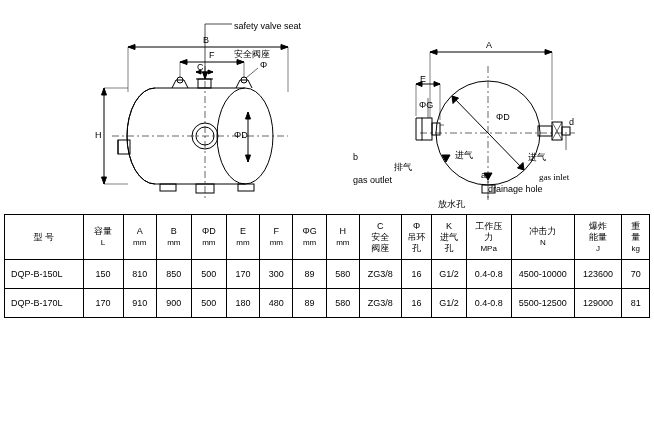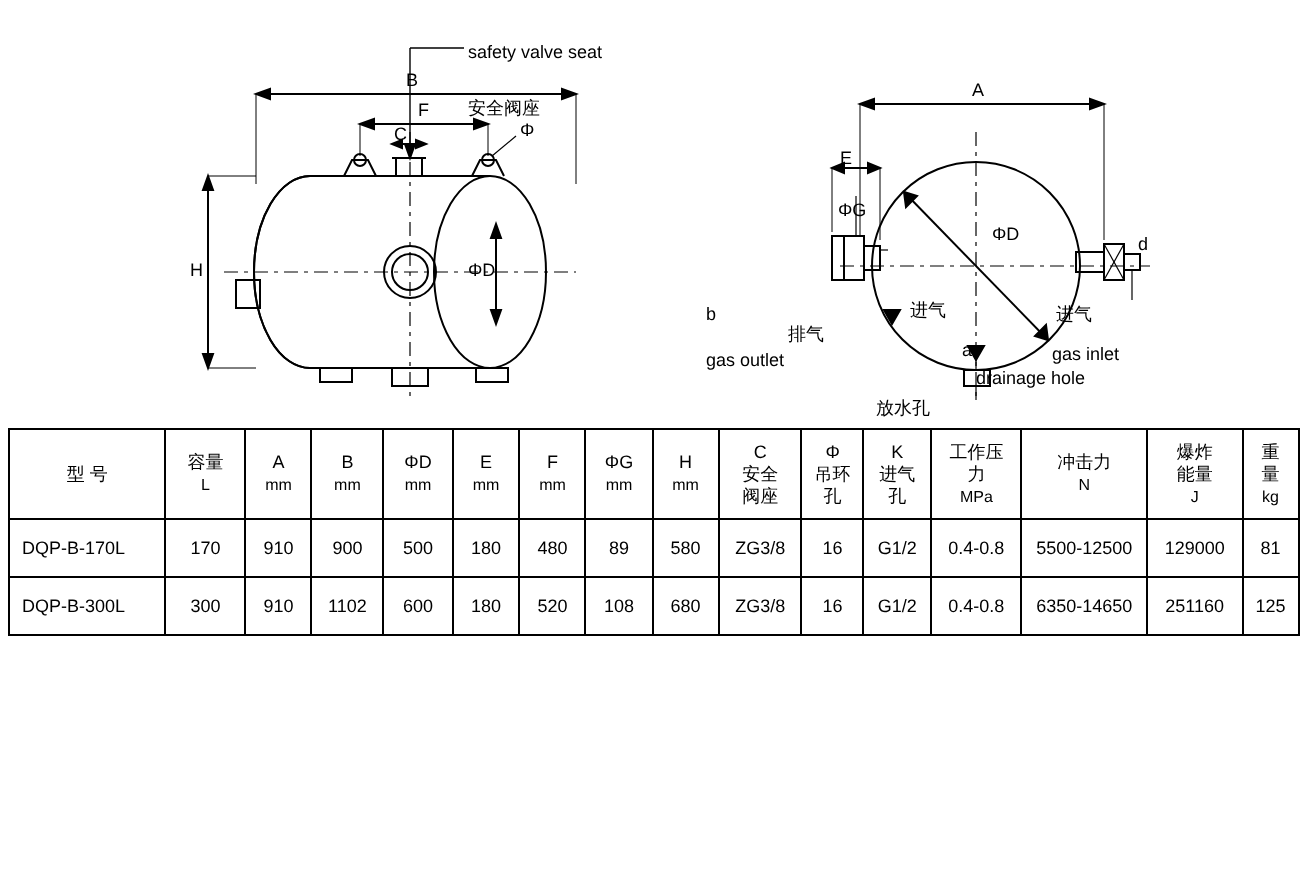--- a/index.html
+++ b/index.html
@@ -164,21 +164,21 @@
   <div class="lbl" style="left:419px;top:100px;">ΦG</div>
   <div class="lbl" style="left:496px;top:112px;">ΦD</div>
   <div class="lbl" style="left:569px;top:117px;">d</div>
 
   <div class="lbl" style="left:353px;top:152px;">b</div>
   <div class="lbl cn" style="left:455px;top:150px;">进气</div>
   <div class="lbl cn" style="left:363px;top:162px;margin-left:31px;">排气</div>
   <div class="lbl" style="left:353px;top:175px;">gas outlet</div>
 
   <div class="lbl cn" style="left:528px;top:152px;">进气</div>
-  <div class="lbl" style="left:526px;top:172px;">gas inlet</div>
+  <div class="lbl" style="left:539px;top:172px;font-family:Liberation Serif, serif;">gas inlet</div>
 
   <div class="lbl" style="left:481px;top:170px;">a</div>
   <div class="lbl cn" style="left:438px;top:199px;">放水孔</div>
   <div class="lbl" style="left:488px;top:184px;">drainage hole</div>
 </div>
 
 <table class="spec">
   <thead>
     <tr>
       <td style="width:88px;">
@@ -246,50 +246,50 @@
         <div class="hdr-sub">J</div>
       </td>
       <td style="width:30px;">
         <div>重</div>
         <div>量</div>
         <div class="hdr-sub">kg</div>
       </td>
     </tr>
   </thead>
   <tbody>
+    <tr>
+      <td class="model">DQP-B-150L</td>
+      <td>150</td>
+      <td>810</td>
+      <td>850</td>
+      <td>500</td>
+      <td>170</td>
+      <td>300</td>
+      <td>89</td>
+      <td>580</td>
+      <td>ZG3/8</td>
+      <td>16</td>
+      <td>G1/2</td>
+      <td>0.4-0.8</td>
+      <td>4500-10000</td>
+      <td>123600</td>
+      <td>70</td>
+    </tr>
     <tr>
       <td class="model">DQP-B-170L</td>
       <td>170</td>
       <td>910</td>
       <td>900</td>
       <td>500</td>
       <td>180</td>
       <td>480</td>
       <td>89</td>
       <td>580</td>
       <td>ZG3/8</td>
       <td>16</td>
       <td>G1/2</td>
       <td>0.4-0.8</td>
       <td>5500-12500</td>
       <td>129000</td>
       <td>81</td>
     </tr>
-    <tr>
-      <td class="model">DQP-B-300L</td>
-      <td>300</td>
-      <td>910</td>
-      <td>1102</td>
-      <td>600</td>
-      <td>180</td>
-      <td>520</td>
-      <td>108</td>
-      <td>680</td>
-      <td>ZG3/8</td>
-      <td>16</td>
-      <td>G1/2</td>
-      <td>0.4-0.8</td>
-      <td>6350-14650</td>
-      <td>251160</td>
-      <td>125</td>
-    </tr>
   </tbody>
 </table>
 
 </body></html>

